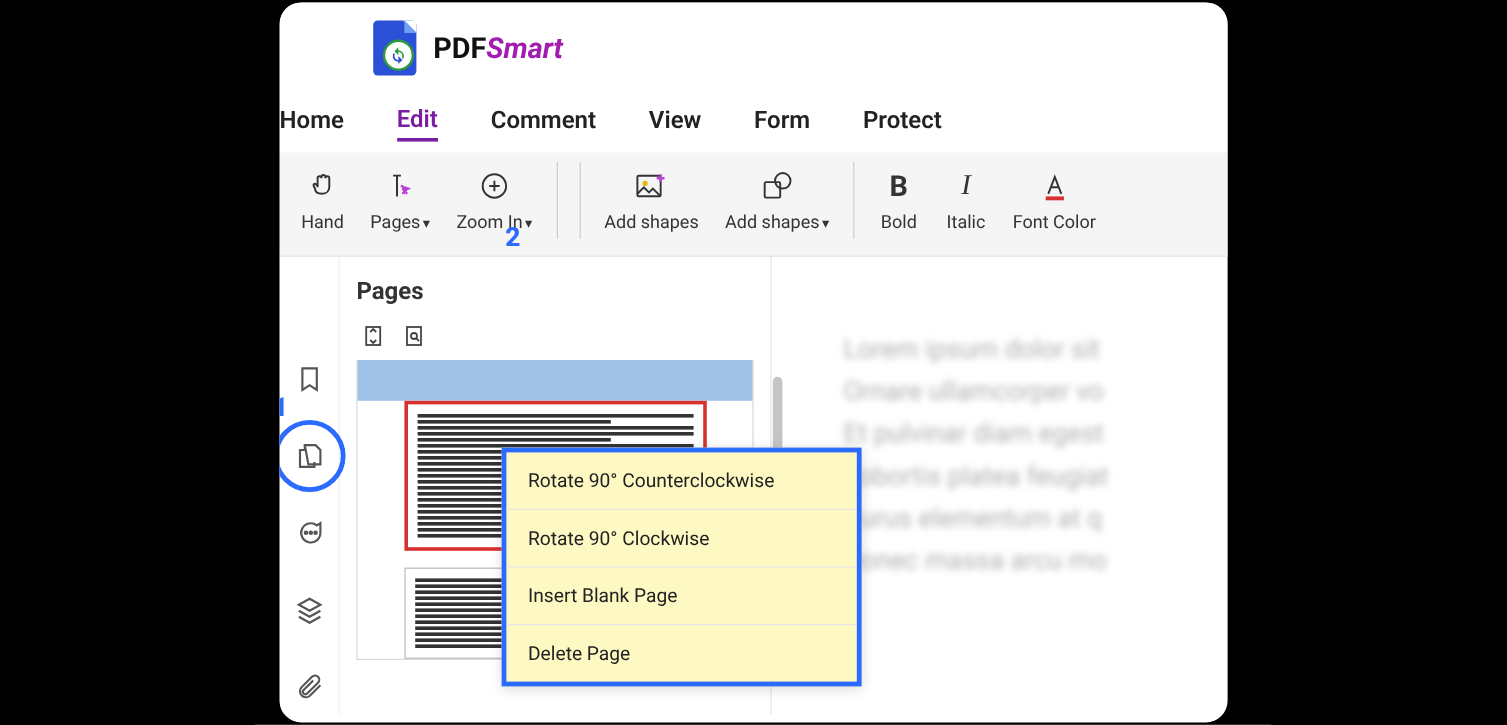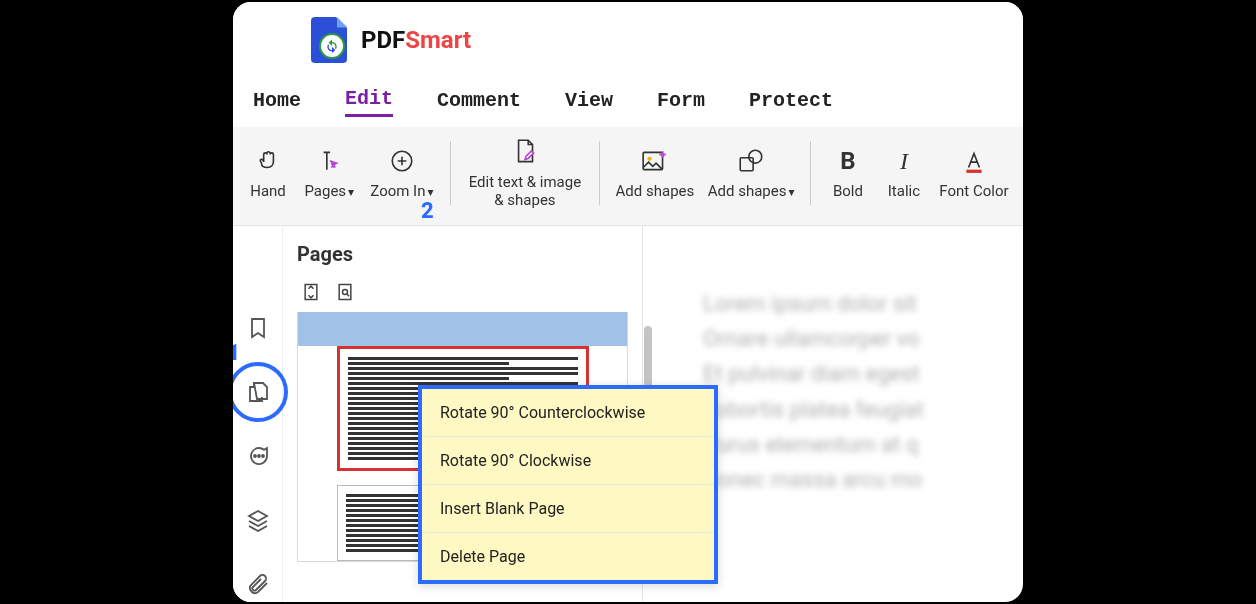--- a/index.html
+++ b/index.html
@@ -65,30 +65,28 @@
     background: #fff;
     border: 2px solid #2d9a3f;
     display: flex;
     align-items: center;
     justify-content: center;
   }
   .logo-arrows {
     width: 16px; height: 16px;
   }
   .brand-text { font-size: 24px; font-weight: 700; color: #111; }
-  .brand-text .accent { color: #ef4444; }
+  .brand-text .accent { color: #a21caf; font-style: italic; }
 
   .menubar {
     height: 50px;
     display: flex;
     align-items: center;
     gap: 44px;
-    padding-left: 20px;
-    background: #fff;
-    font-family: Liberation Mono, monospace;
+    background: #fff;
   }
   .menubar-item {
     font-size: 20px;
     color: #222;
     font-weight: 600;
     cursor: pointer;
     padding-bottom: 4px;
   }
   .menubar-item.active {
     color: #7a1fa2;
@@ -305,30 +303,20 @@
     <div class="tool">
       <div class="icon-slot">
         <svg width="26" height="26" viewBox="0 0 24 24" fill="none" stroke="#333" stroke-width="1.5">
           <circle cx="12" cy="12" r="9"></circle>
           <path d="M12 8v8M8 12h8"></path>
         </svg>
       </div>
       <div class="tool-label caret-down">Zoom In</div>
     </div>
     <div class="sep"></div>
-    <div class="tool">
-      <div class="icon-slot">
-        <svg width="26" height="30" viewBox="0 0 24 28" fill="none" stroke="#333" stroke-width="1.5">
-          <path d="M6 3h9l4 4v16H6z"></path>
-          <path d="M15 3v4h4"></path>
-          <path d="M13 18l5-5 2 2-5 5-3 1z" stroke="#b844d6" fill="#fff"></path>
-        </svg>
-      </div>
-      <div class="tool-label wrap">Edit text &amp; image &amp; shapes</div>
-    </div>
     <div class="sep"></div>
     <div class="tool">
       <div class="icon-slot">
         <svg width="28" height="26" viewBox="0 0 26 24" fill="none" stroke="#333" stroke-width="1.5">
           <rect x="2" y="4" width="18" height="16" rx="1"></rect>
           <circle cx="8" cy="10" r="2" fill="#e6b800" stroke="none"></circle>
           <path d="M2 18l5-5 4 4 3-3 6 6"></path>
           <path d="M20 3v6M17 6h6" stroke="#b844d6" stroke-width="2"></path>
         </svg>
       </div>

